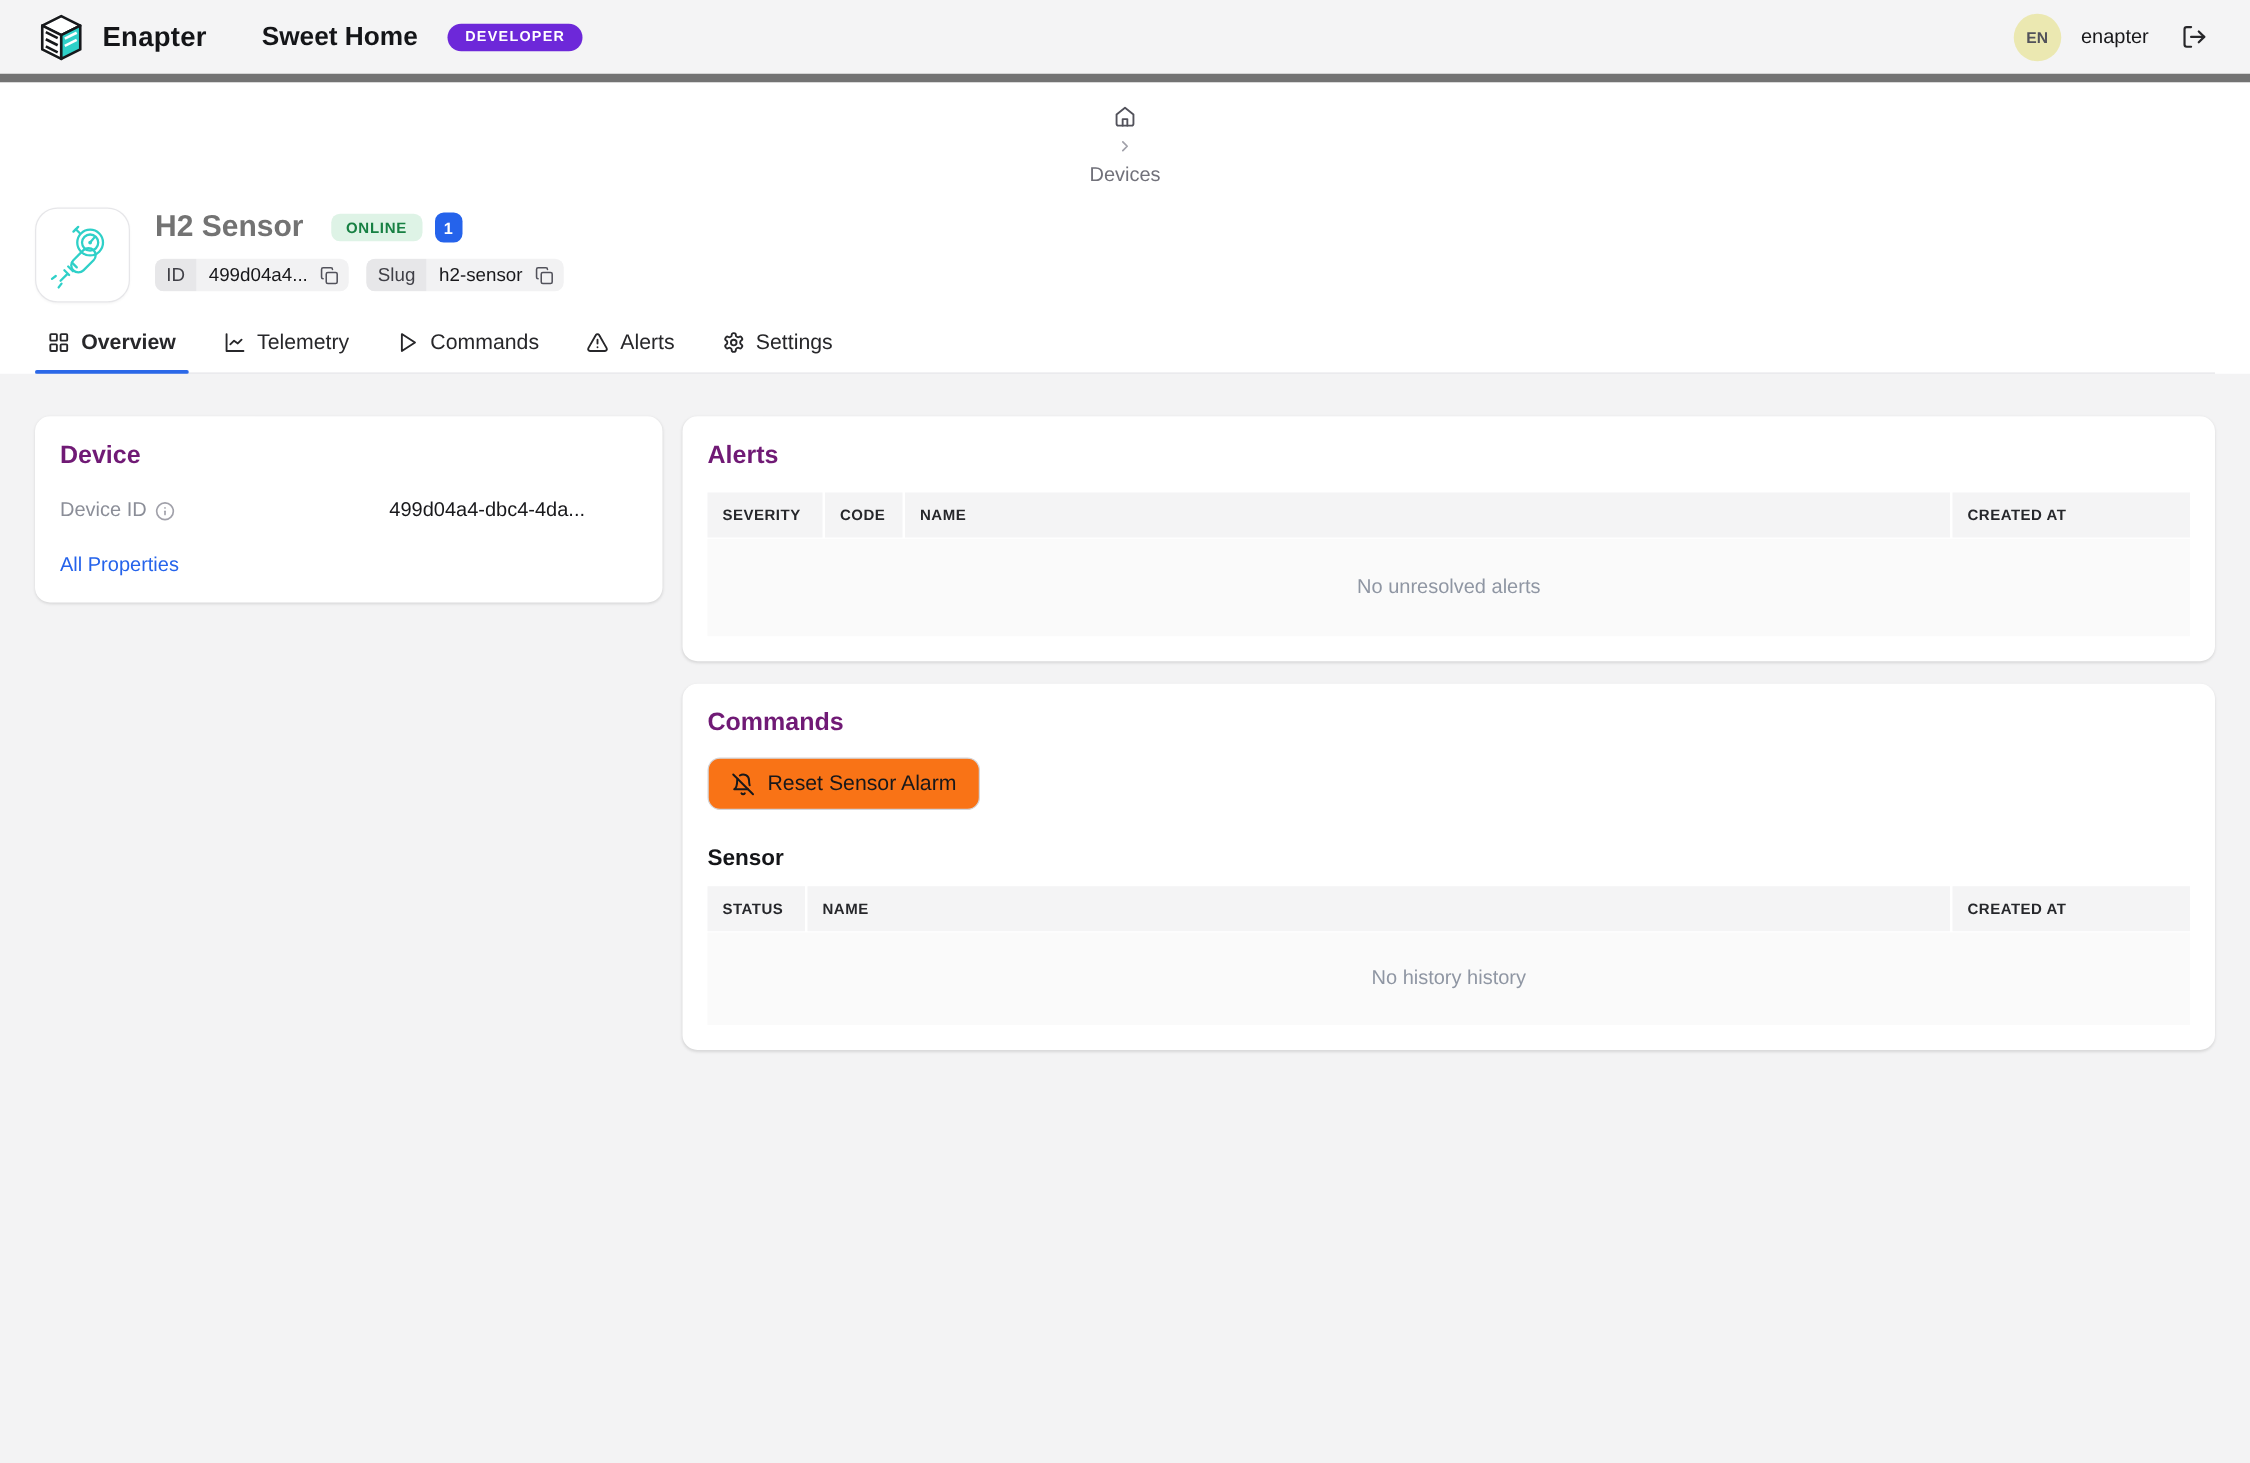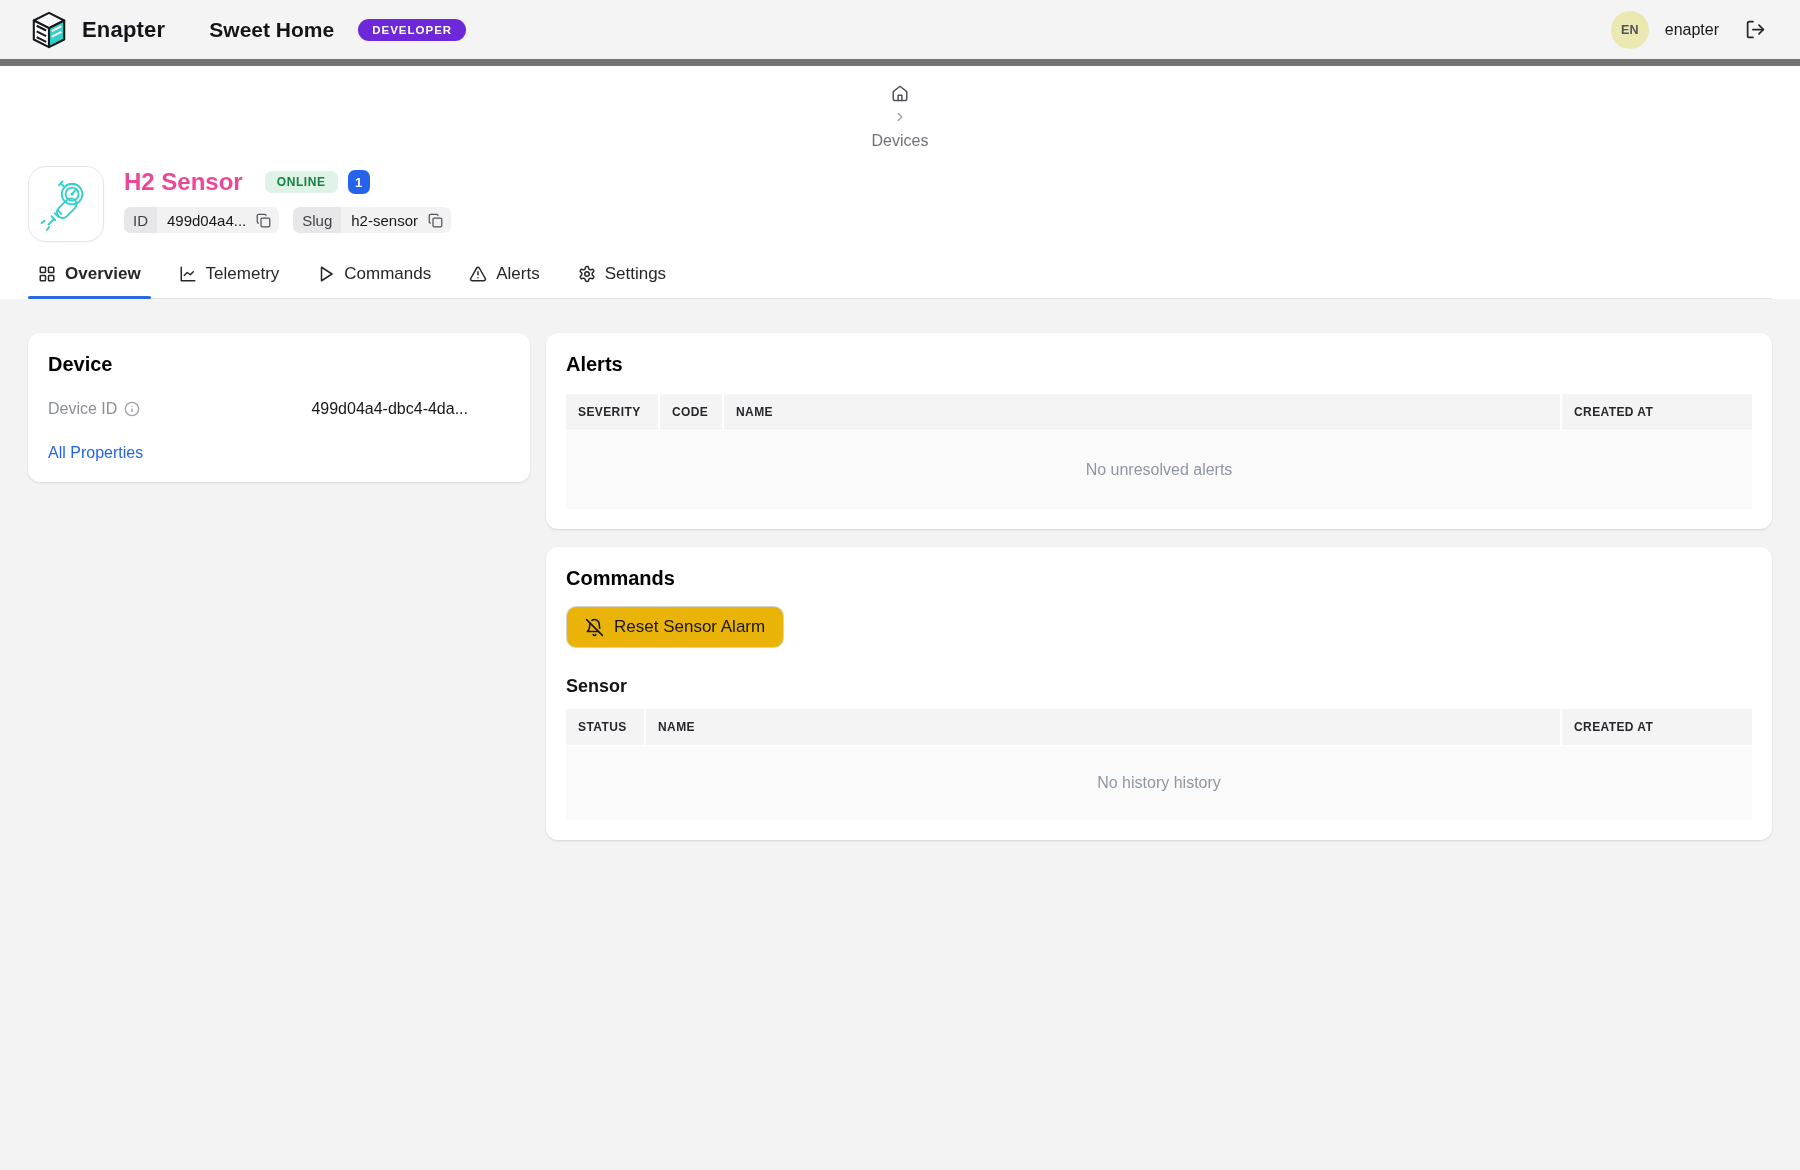--- a/index.html
+++ b/index.html
@@ -40,21 +40,21 @@
   .breadcrumb .crumb-sep { color:#a1a1aa; }
 
   .device-header { display:flex; margin-top:16px; gap:20px; }
   .device-avatar {
     width:76px; height:76px; border-radius:18px; border:1px solid #e6e6e9; background:#fff;
     display:flex; align-items:center; justify-content:center; flex:none;
     box-shadow:0 1px 2px rgba(0,0,0,.04);
   }
   .device-head-main { padding-top:2px; }
   .device-title-row { display:flex; align-items:center; }
-  .device-title { font-size:24px; font-weight:700; color:#ec4899; }
+  .device-title { font-size:24px; font-weight:700; color:#737373; }
   .online-badge {
     margin-left:22px; background:#def3e6; color:#178043; font-size:12px; font-weight:700;
     letter-spacing:.6px; padding:4px 12px; border-radius:7px;
   }
   .count-badge {
     margin-left:10px; background:#2563eb; color:#fff; font-size:13px; font-weight:700;
     min-width:22px; height:24px; padding:0 7px; border-radius:7px;
     display:flex; align-items:center; justify-content:center;
   }
   .pills-row { display:flex; align-items:center; gap:14px; margin-top:11px; }
@@ -84,21 +84,21 @@
   .tab .tab-icon { color:#27272a; }
 
   
   .content { display:flex; gap:16px; padding:34px 28px 0; align-items:flex-start; }
   .col-left { width:502px; flex:none; }
   .col-right { flex:1; display:flex; flex-direction:column; gap:18px; }
   .card {
     background:#ffffff; border-radius:12px; padding:20px;
     box-shadow:0 1px 2px rgba(0,0,0,.05), 0 1px 3px rgba(0,0,0,.07);
   }
-  .card-title { font-size:20px; font-weight:700; color:#000000; }
+  .card-title { font-size:20px; font-weight:700; color:#701a75; }
 
   
   .prop-row { display:flex; align-items:center; margin-top:24px; }
   .prop-label { display:flex; align-items:center; gap:7px; font-size:16px; color:#8b8e98; }
   .prop-label .info-btn { background:none; border:none; padding:0; cursor:pointer; color:#a1a1aa; display:flex; }
   .prop-value { margin-left:auto; padding-right:42px; font-size:16px; color:#18181b; }
   .link-btn {
     margin-top:26px; background:none; border:none; padding:0; cursor:pointer;
     font-size:16px; font-weight:500; color:#2563eb; font-family:inherit; display:block;
   }
@@ -115,21 +115,21 @@
     font-size:16px; color:#8f96a3; margin-top:1px;
   }
   .alerts-body { height:78px; }
   .history-body { height:74px; }
   .w-severity { width:92px; } .w-code { width:62px; } .w-status { width:78px; }
   .w-name { flex:1; } .w-created { width:190px; }
 
   
   .cmd-btn {
     margin-top:16px; display:inline-flex; align-items:center; gap:10px;
-    height:42px; padding:0 18px; border:1px solid #d4d4d8; border-radius:10px; background:#eab308;
+    height:42px; padding:0 18px; border:1px solid #d4d4d8; border-radius:10px; background:#f97316;
     font-size:17px; font-weight:500; color:#18181b; cursor:pointer; font-family:inherit;text-align:right;
   }
   .history-title { margin-top:28px; font-size:18px; font-weight:700; color:#141518; }
   .history-tbl { margin-top:12px; }
 </style>
 </head>
 <body>
 
 <header class="topbar">
   <div class="brand">

